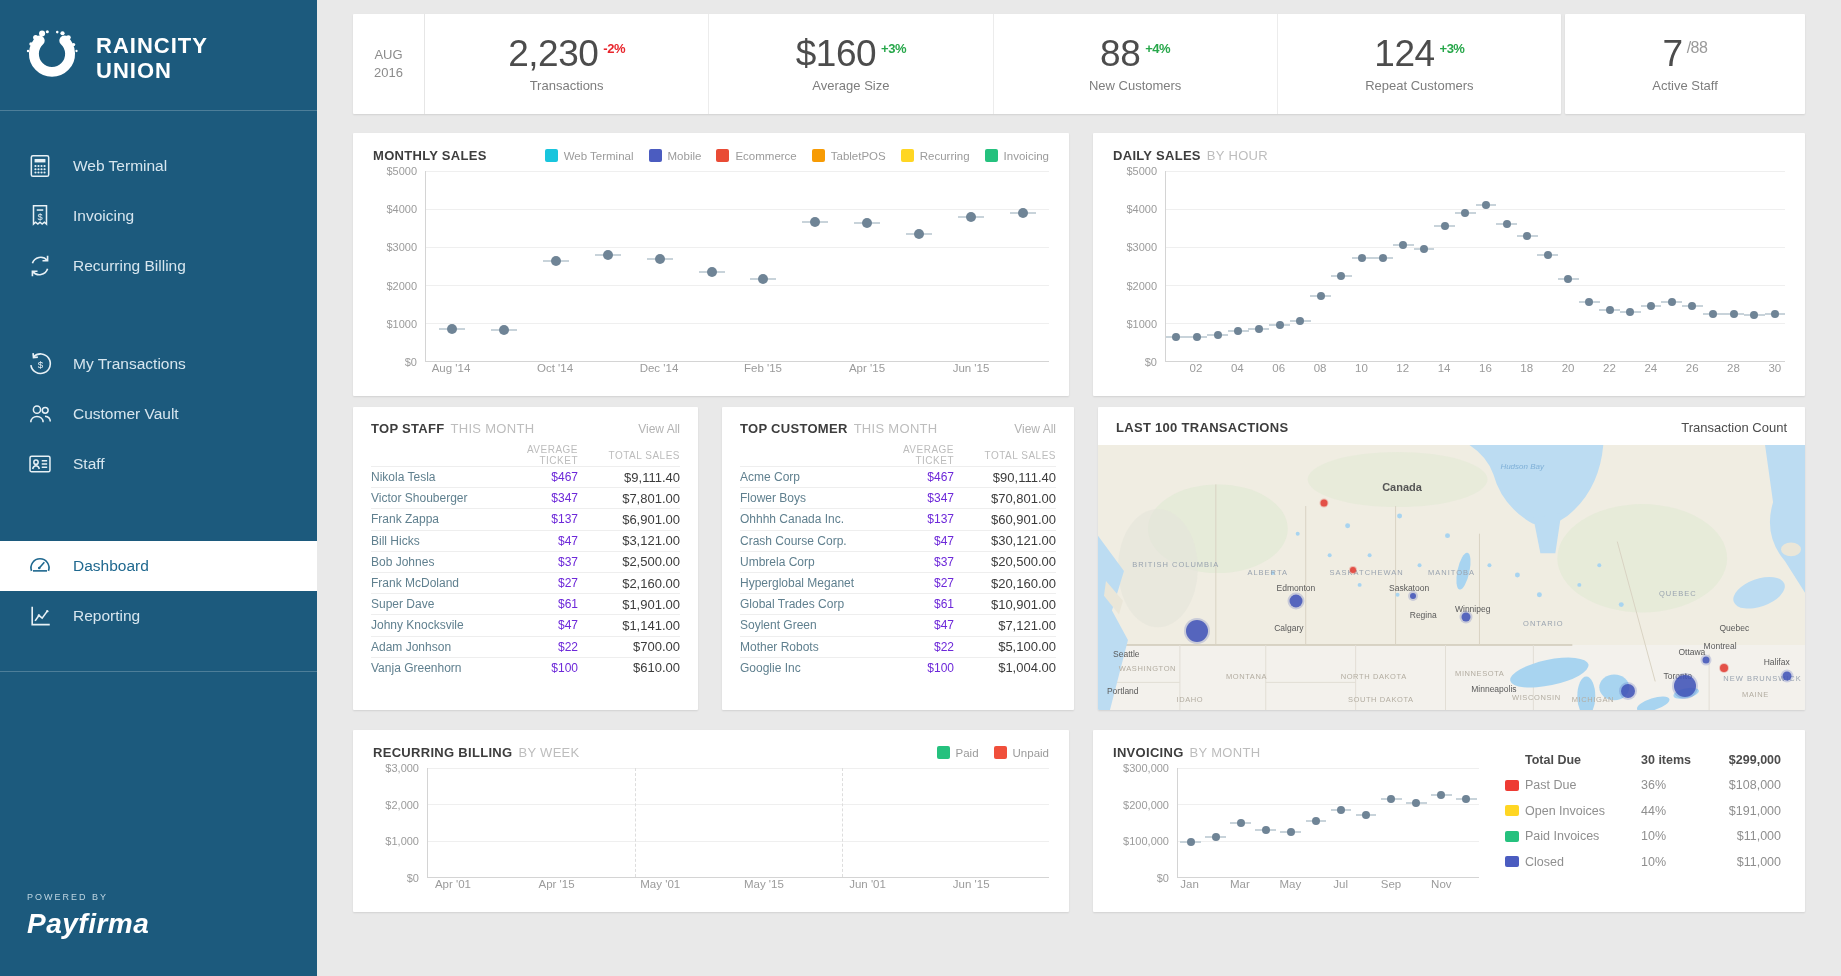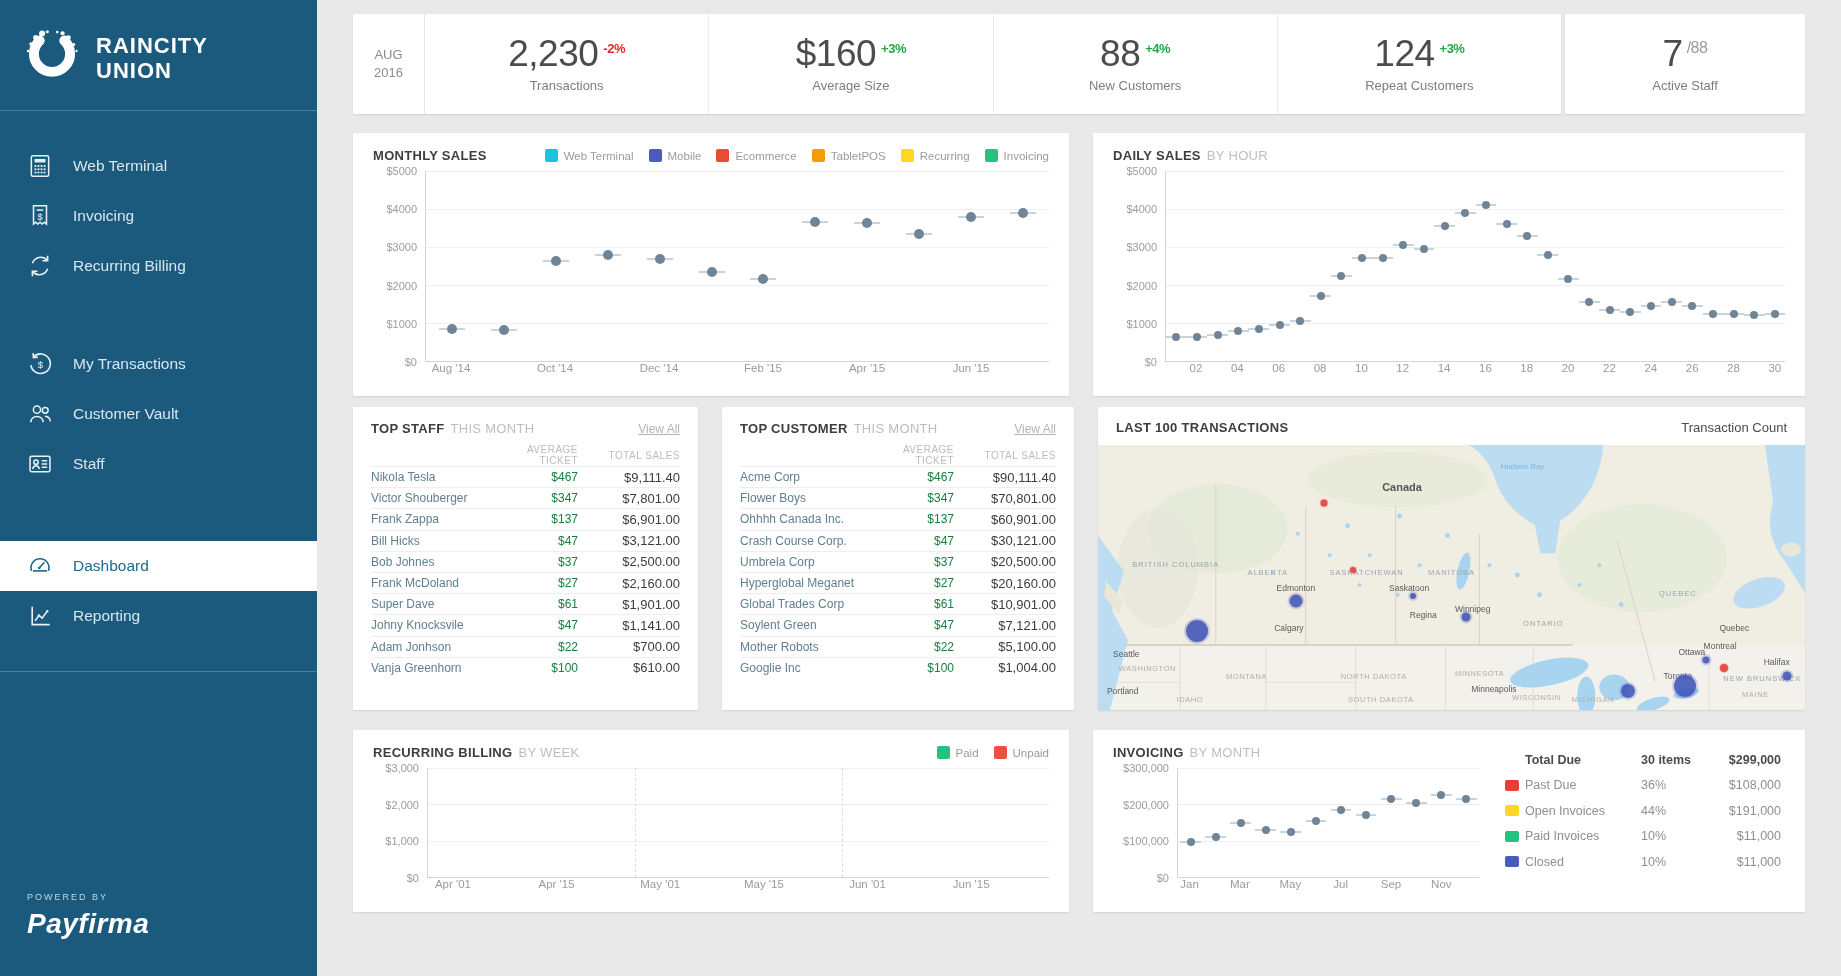--- a/index.html
+++ b/index.html
@@ -55,21 +55,21 @@
   .kpi-delta { font-size:13px; font-weight:bold; position:relative; top:-13px; margin-left:5px; }
   .kpi-delta.up { color:#27a74a; }
   .kpi-delta.down { color:#e8252c; }
   .kpi-suffix { font-size:16px; color:#9a9a9a; position:relative; top:-13px; margin-left:4px; }
   .kpi-label { font-size:13px; color:#7d7d7d; margin-top:6px; }
 
   
   .p-head { display:flex; align-items:center; }
   .p-title { font-size:13px; font-weight:bold; color:#3d3d3d; letter-spacing:.3px; }
   .p-sub { font-size:13px; color:#bdbdbd; margin-left:6px; letter-spacing:.3px; }
-  .view-all { margin-left:auto; font-size:12px; color:#b3b3b3; cursor:pointer;text-decoration:underline; }
+  .view-all { margin-left:auto; font-size:12px; color:#b3b3b3; cursor:pointer; }
   .legend { margin-left:auto; display:flex; gap:15px; align-items:center; }
   .legend-item { display:flex; align-items:center; gap:6px; font-size:11.5px; color:#9b9b9b; }
   .legend-swatch { width:13px; height:13px; border-radius:2px; flex:none; }
 
   
   .row2 { display:flex; gap:24px; margin-top:19px; height:263px; }
   .row3 { display:flex; gap:24px; margin-top:11px; height:303px; }
   .row4 { display:flex; gap:24px; margin-top:20px; height:182px; }
   .panel-monthly,.panel-recurring { width:716px; padding:15px 20px 8px 20px; display:flex; flex-direction:column; }
   .panel-daily,.panel-invoicing { width:712px; padding:15px 20px 8px 20px; display:flex; flex-direction:column; }
@@ -93,21 +93,21 @@
   .avg-circ { border-radius:50%; background:#6f8496; position:relative; }
   .chart-xaxis { display:flex; flex:none; height:26px; align-items:flex-start; }
   .xlabel { flex:1; text-align:center; font-size:11.5px; color:#9b9b9b; white-space:nowrap; }
 
   
   .panel-staff,.panel-customer { padding:14px 18px 6px 18px; display:flex; flex-direction:column; }
   .tbl { margin-top:8px; flex:1; }
   .tbl-header { display:flex; height:22px; align-items:center; font-size:10px; letter-spacing:.5px; color:#bcbcbc; }
   .tbl-row { display:flex; height:21.2px; align-items:center; border-top:1px solid #eeeeee; font-size:12px; cursor:pointer; }
   .cell-name { flex:1; color:#60808f; overflow:hidden; white-space:nowrap; }
-  .cell-avg { width:78px; text-align:right; color:#15803d; }
+  .cell-avg { width:78px; text-align:right; color:#6d28d9; }
   .cell-total { width:102px; text-align:right; color:#3c3c3c; font-size:13px; }
   .tbl-header .cell-avg,.tbl-header .cell-total { color:#bcbcbc; font-size:10px; }
 
   
   .map-head { padding:13px 18px 10px 18px; display:flex; align-items:center; }
   .map-count { margin-left:auto; font-size:13px; color:#4c4c4c; }
   .map-area { flex:1; position:relative; overflow:hidden; }
   .map-area svg.bg { position:absolute; inset:0; width:100%; height:100%; }
   .m-label { position:absolute; transform:translate(-50%,-50%); white-space:nowrap; pointer-events:none; }
   .m-country { font-size:11px; font-weight:bold; color:#555; }

